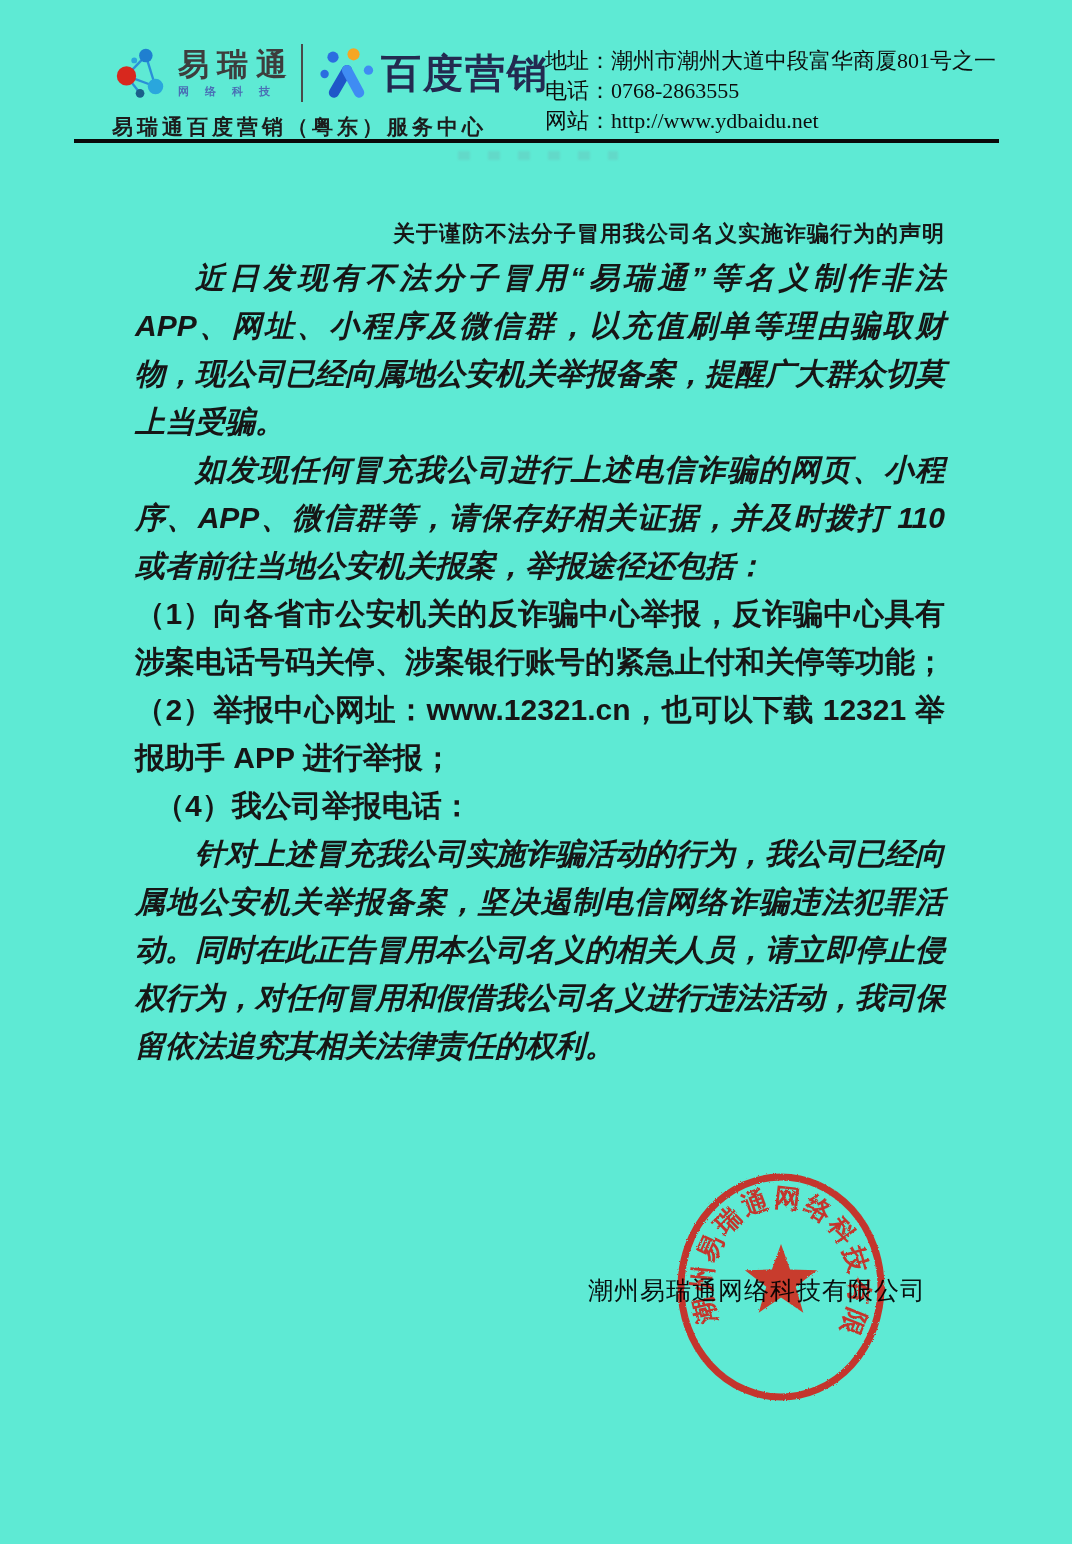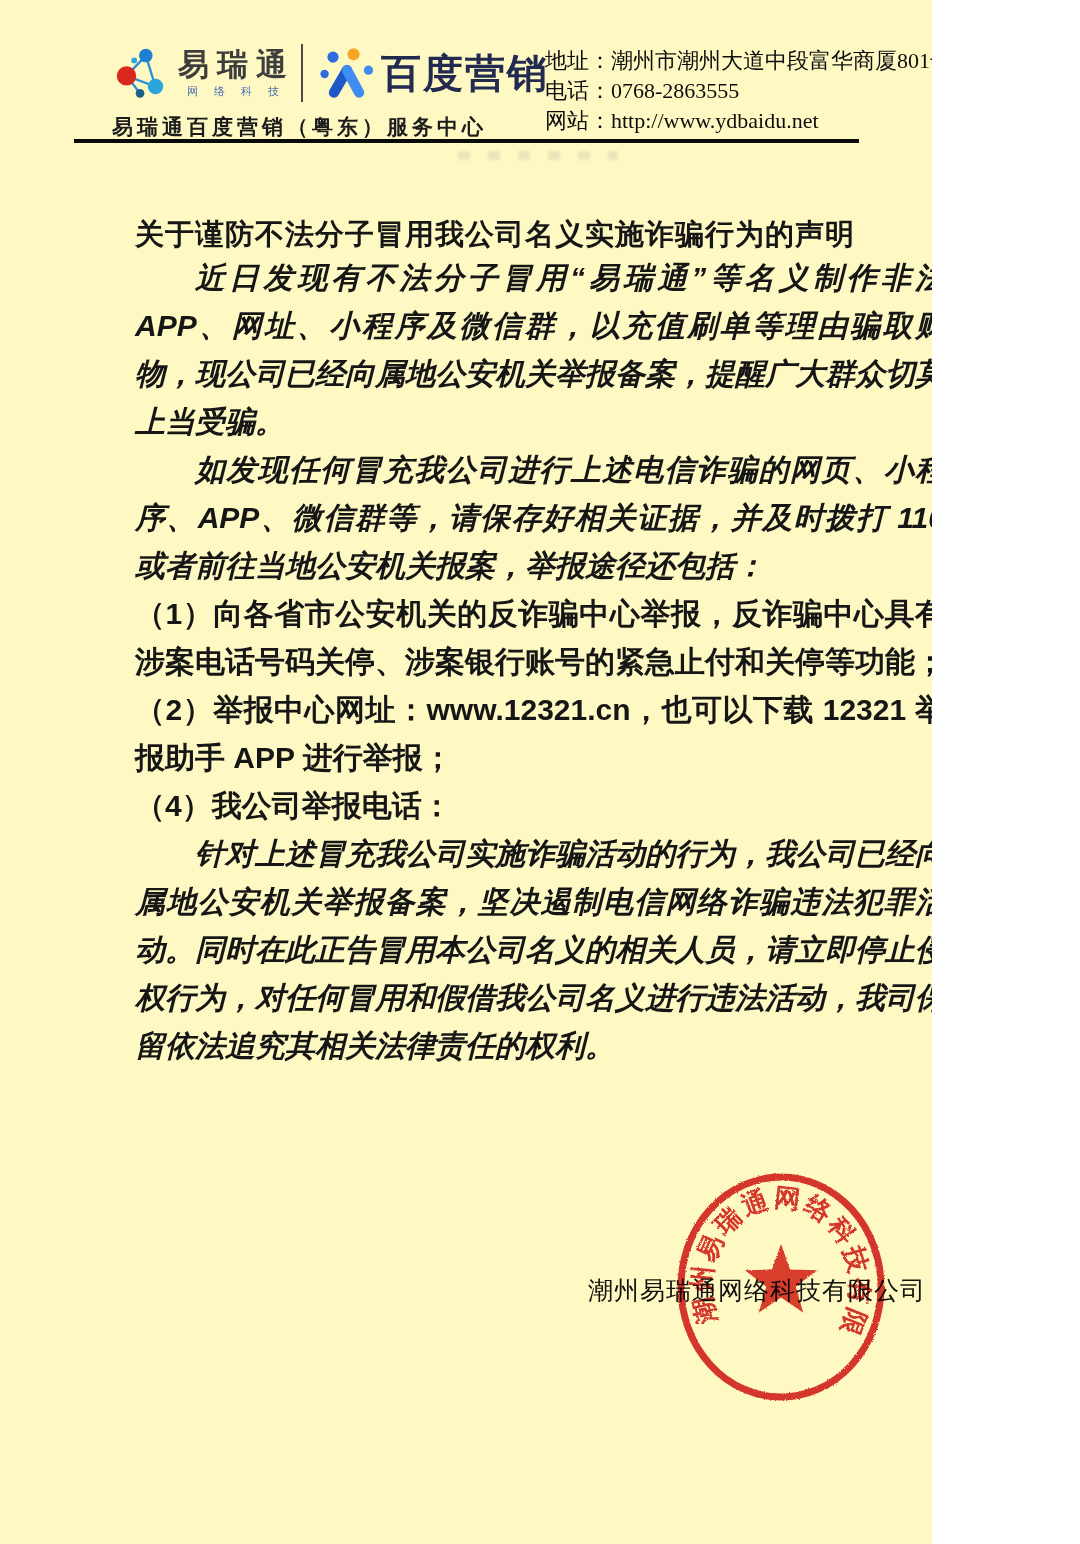--- a/index.html
+++ b/index.html
@@ -1,51 +1,51 @@
 <!DOCTYPE html>
 <html><head>
 <meta charset="utf-8">
 <style>
   html,body { margin:0; padding:0; background:#ffffff; }
   .page {
-    position:relative; width:932px; height:1544px; background:#fef9c3;
+    position:relative; width:1072px; height:1544px; background:#5eead4;
     font-family:"Liberation Sans", sans-serif; overflow:hidden; color:#161616;
   }
 
   
   .header { position:absolute; top:44px; left:0; right:0; height:100px; }
   .brand { position:absolute; left:112px; top:0; }
   .brand-row { display:flex; align-items:center; }
   .yrt-icon { width:58px; height:58px; flex:0 0 auto; }
   .yrt-text { margin-left:8px; display:flex; flex-direction:column; }
   .yrt-name { font-size:31px; font-weight:bold; color:#3d3d3d; letter-spacing:8px; line-height:34px; }
-  .yrt-sub { font-size:11px; color:#4a6fb5; letter-spacing:16px; margin-top:2px; font-weight:normal;text-align:right; }
+  .yrt-sub { font-size:11px; color:#4a6fb5; letter-spacing:16px; margin-top:2px; font-weight:bold; }
   .brand-divider { width:2px; height:58px; background:#4a4a4a; margin:0 16px 0 6px; }
   .baidu-icon { width:56px; height:56px; }
   .baidu-name { font-size:40px; font-weight:bold; color:#232a50; letter-spacing:2px; margin-left:6px; }
   .brand-subtitle { margin-top:11px; font-size:21px; font-weight:bold; color:#1c1c1c; letter-spacing:4px; }
 
   .contact { position:absolute; left:545px; top:2px; font-family:"Liberation Serif", serif;
              font-size:22px; line-height:30px; color:#0d0d0d; white-space:nowrap; }
 
   .header-rule { position:absolute; left:74px; right:73px; top:139px; height:4px; background:#0a0a0a; }
   .scan-artifact { position:absolute; left:458px; top:151px; width:160px; height:9px; opacity:.55;
     background:repeating-linear-gradient(90deg, rgba(125,125,140,.28) 0 12px, transparent 12px 30px);
     filter:blur(1.2px); }
 
   
   .content { position:absolute; top:214px; left:135px; width:810px;
              font-size:30px; line-height:48px; font-weight:bold;
              text-align:justify; color:#161616; }
-  .doc-title { text-align:left; font-size:29px; line-height:40px; letter-spacing:1px; margin:0 0 44px 0; }
+  .doc-title { text-align:right; font-size:22px; line-height:40px; letter-spacing:1px; margin:0 0 44px 0; }
   .content p { margin:0; }
   .para { text-indent:2em;font-style:italic; }
   .item { text-indent:0; }
   .phone-row { display:flex; align-items:flex-start; }
-  .phone-label { white-space:nowrap; }
+  .phone-label { white-space:nowrap;margin-left:20px; }
   .phones { margin-left:16px; }
 
   
   .signature { position:absolute; left:588px; top:1274px; z-index:3;
     font-family:Liberation Sans, sans-serif; font-size:25px; color:#111;
     letter-spacing:1px; mix-blend-mode:multiply; white-space:nowrap; }
   .seal { position:absolute; left:672px; top:1168px; width:218px; height:238px; z-index:2; opacity:.9; }
   .seal svg { width:100%; height:100%; }
 </style>
 </head>

